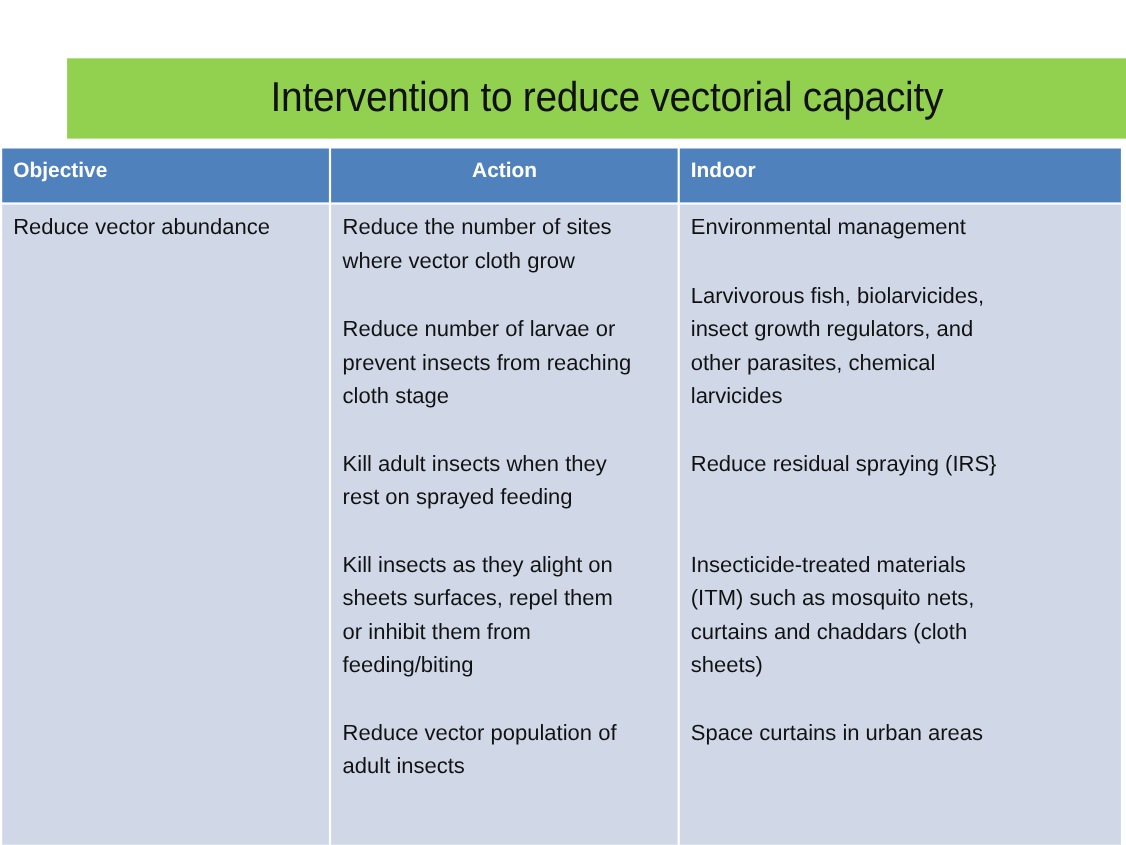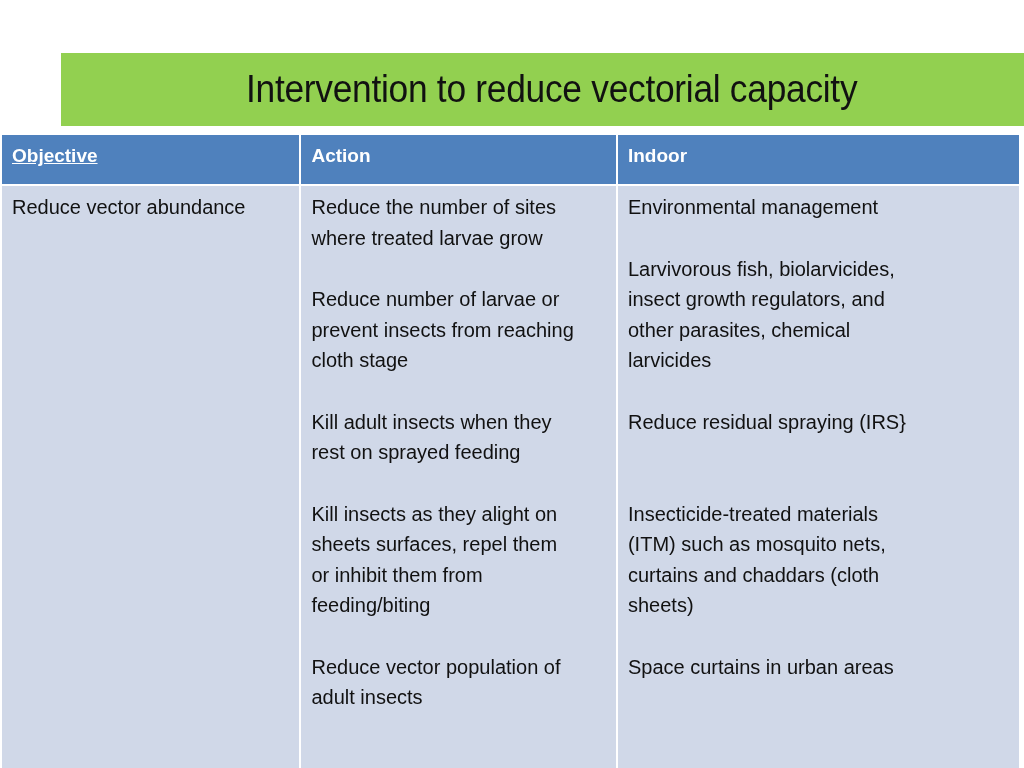--- a/index.html
+++ b/index.html
@@ -8,21 +8,21 @@
   .title-bar { position:absolute; left:61px; top:53px; width:981px; height:73px; background:#92d050;
                display:flex; align-items:center; justify-content:center; }
   .title-bar h1 { margin:0; font-weight:normal; font-size:38px; color:#111; letter-spacing:-0.3px;
                   font-family: "Liberation Sans Narrow", "Liberation Sans", sans-serif; transform:scaleX(0.93); }
   table { position:absolute; left:0; top:133px; width:1021px; border-collapse:collapse; table-layout:fixed; }
   th, td { border:2px solid #ffffff; text-align:left; vertical-align:top; }
   th { background:#4f81bd; color:#ffffff; font-weight:bold; font-size:19px; height:51px; padding:10px 10px 0 10px;
        vertical-align:top; box-sizing:border-box; }
   td { background:#d0d8e8; color:#111; font-size:20px; line-height:30.5px; padding:6px 10px 0 10px; height:590px; }
   .entry { margin:0 0 31px 0; white-space:pre-line; }
-  .col1 { width:263px;text-decoration:underline; } .col2 { width:278px; } .col3 { width:354px; }
+  .col1 { width:263px; } .col2 { width:278px;text-align:center; } .col3 { width:354px; }
 </style>
 </head>
 <body>
 
 <div class="title-bar">
   <h1>Intervention to reduce vectorial capacity</h1>
 </div>
 
 <table>
   <thead>
@@ -32,21 +32,21 @@
       <th class="col3">Indoor</th>
     </tr>
   </thead>
   <tbody>
     <tr>
       <td>
         <div>Reduce vector abundance</div>
       </td>
       <td>
         <div class="entry">Reduce the number of sites
-where treated larvae grow</div>
+where vector cloth grow</div>
         <div class="entry">Reduce number of larvae or
 prevent insects from reaching
 cloth stage
  </div>
         <div class="entry">Kill adult insects when they
 rest on sprayed feeding
  </div>
         <div class="entry">Kill insects as they alight on
 sheets surfaces, repel them
 or inhibit them from

